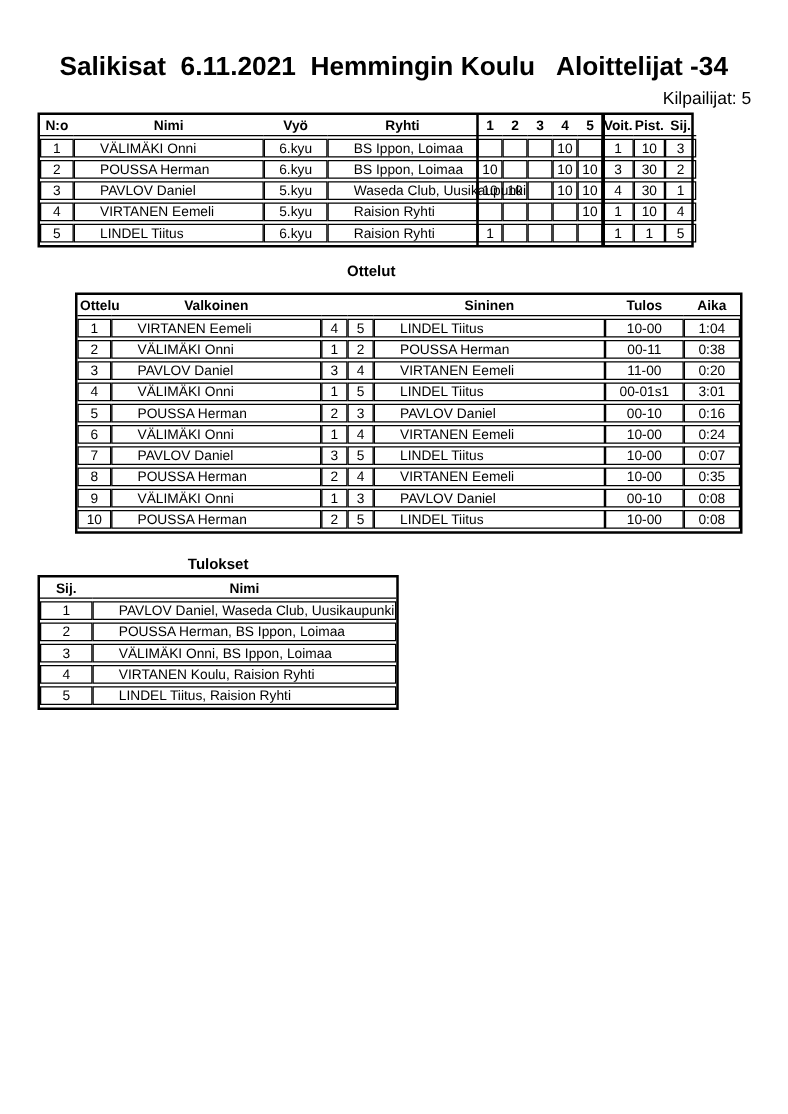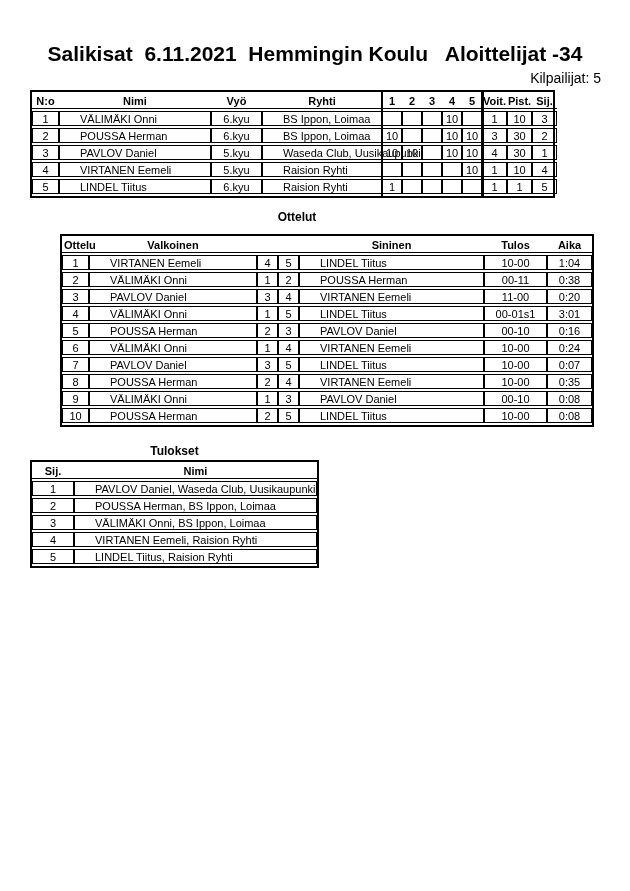--- a/index.html
+++ b/index.html
@@ -343,21 +343,21 @@
             <td class="l">POUSSA Herman, BS Ippon, Loimaa</td>
           </tr>
 
           <tr>
             <td class="c">3</td>
             <td class="l">VÄLIMÄKI Onni, BS Ippon, Loimaa</td>
           </tr>
 
           <tr>
             <td class="c">4</td>
-            <td class="l">VIRTANEN Eemeli, Raision Ryhti</td>
+            <td class="l">VIRTANEN Koulu, Raision Ryhti</td>
           </tr>
 
           <tr>
             <td class="c">5</td>
             <td class="l">LINDEL Tiitus, Raision Ryhti</td>
           </tr>
         </tbody>
     </table>
   </div>
 

